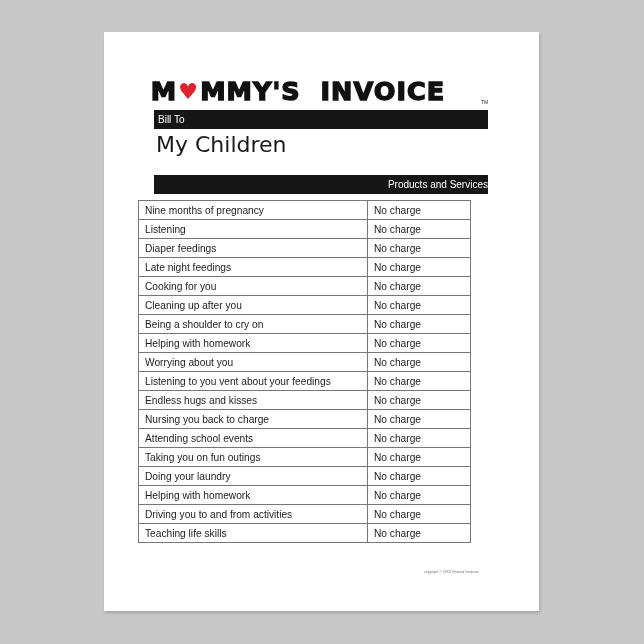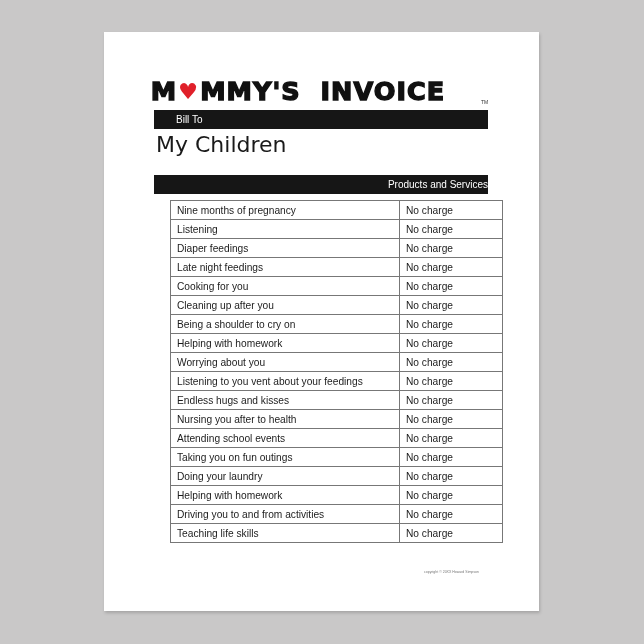--- a/index.html
+++ b/index.html
@@ -7,26 +7,26 @@
          font-family:"Liberation Sans", sans-serif; }
   .poster { position:absolute; left:104px; top:32px; width:435px; height:579px; background:#ffffff;
             box-shadow: 1px 2px 3px rgba(0,0,0,0.18); }
   .title { position:absolute; left:50px; top:44px; width:337px; height:30px;
            font-family:"DejaVu Sans", sans-serif; font-weight:900; font-size:25px; letter-spacing:1px;
            color:#111; white-space:nowrap; display:flex; align-items:center; transform:scaleX(1.02);
            -webkit-text-stroke:1.4px #111; }
   .title .heart { color:#e0202a; -webkit-text-stroke:0; font-size:22px; display:inline-block; margin:0 1px; }
   .tm { position:absolute; left:377px; top:67px; font-size:5px; color:#333; }
   .bar { position:absolute; left:50px; width:334px; height:19px; background:#161616; color:#fff;
-         font-size:10px; line-height:19px; padding-left:22px; box-sizing:border-box; }
+         font-size:10px; line-height:19px; padding-left:4px; box-sizing:border-box; }
   .bill { top:78px; }
   .prod { top:143px;text-align:right; }
   .recipient { position:absolute; left:52px; top:100px; font-size:22px; color:#1a1a1a; font-weight:400;
                font-family:"DejaVu Sans", sans-serif; }
-  table.items { position:absolute; left:66px; top:168px; width:333px; border-collapse:collapse;
+  table.items { position:absolute; left:34px; top:168px; width:333px; border-collapse:collapse;
                 font-size:10.2px; color:#1c1c1c; }
   table.items td { border:1px solid #777; height:18px; padding:0 0 0 6px; }
   table.items td.svc { width:222px; }
   .copyright { position:absolute; left:320px; top:538px; font-size:3.5px; color:#777; }
 </style>
 </head>
 <body>
 
 <div class="poster">
   <div class="title">
@@ -80,21 +80,21 @@
         </tr>
         <tr>
           <td class="svc">Listening to you vent about your feedings</td>
           <td>No charge</td>
         </tr>
         <tr>
           <td class="svc">Endless hugs and kisses</td>
           <td>No charge</td>
         </tr>
         <tr>
-          <td class="svc">Nursing you after to health</td>
+          <td class="svc">Nursing you back to charge</td>
           <td>No charge</td>
         </tr>
         <tr>
           <td class="svc">Attending school events</td>
           <td>No charge</td>
         </tr>
         <tr>
           <td class="svc">Taking you on fun outings</td>
           <td>No charge</td>
         </tr>

